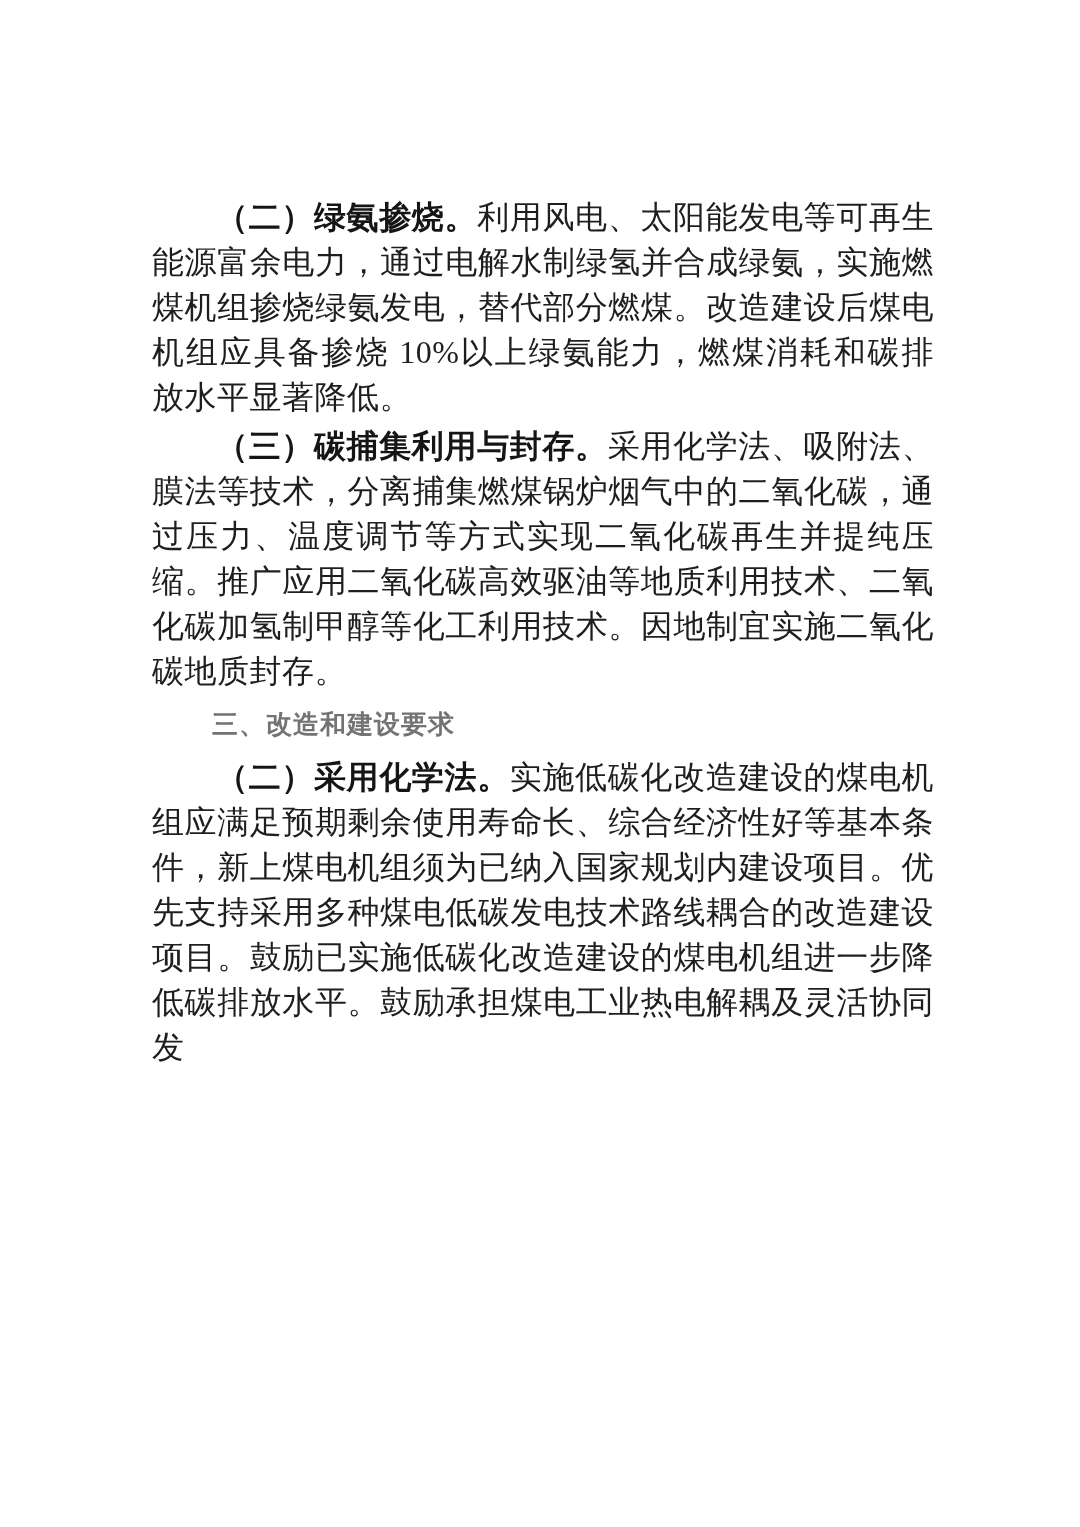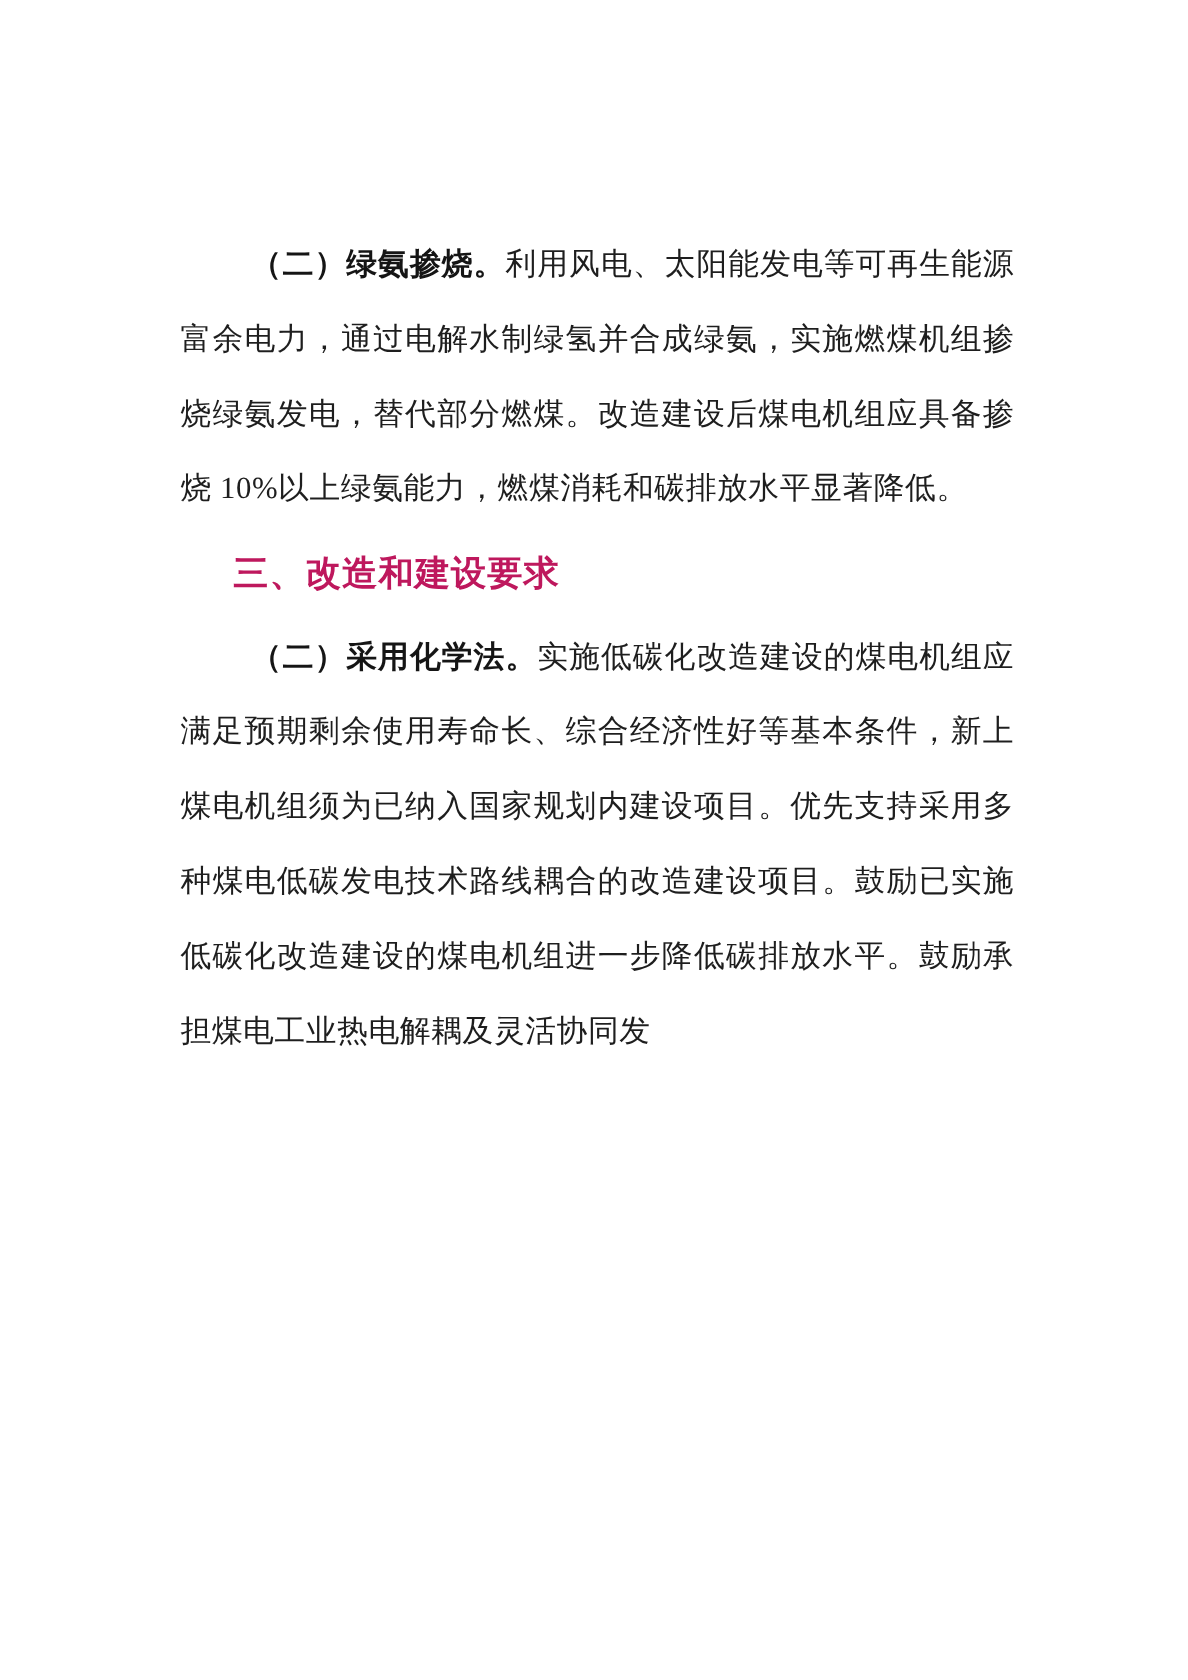--- a/index.html
+++ b/index.html
@@ -10,51 +10,52 @@
   .page {
     position: relative;
     width: 1080px;
     height: 1527px;
     box-sizing: border-box;
     background: #ffffff;
     padding: 191px 142px 0 148px;
     overflow: hidden;
   }
   .para {
-    margin: 16px;
+    margin: 4px;
     font-family: "Liberation Serif", "DejaVu Serif", serif;
-    font-size: 28px;
-    line-height: 68px;
+    font-size: 32px;
+    line-height: 45px;
     color: #1e1e1e;
     text-align: justify;
     text-align-last: left;
     text-indent: 64px;
     letter-spacing: 0.5px;
   }
   .para .leader {
     font-weight: 700;
     color: #151515;
   }
   .heading {
     margin: 0;
     font-family: "Liberation Sans", "DejaVu Sans", sans-serif;
-    font-size: 32px;
+    font-size: 26px;
     line-height: 53px;
     font-weight: 700;
-    color: #be185d;
+    color: #737373;
     text-indent: 64px;
     letter-spacing: 1px;
   }
 </style>
 </head>
 <body>
 
 <div class="page">
 
   <p class="para"><span class="leader">（二）绿氨掺烧。</span><span>利用风电、太阳能发电等可再生能源富余电力，通过电解水制绿氢并合成绿氨，实施燃煤机组掺烧绿氨发电，替代部分燃煤。改造建设后煤电机组应具备掺烧 10%以上绿氨能力，燃煤消耗和碳排放水平显著降低。</span></p>
 
+  <p class="para"><span class="leader">（三）碳捕集利用与封存。</span><span>采用化学法、吸附法、膜法等技术，分离捕集燃煤锅炉烟气中的二氧化碳，通过压力、温度调节等方式实现二氧化碳再生并提纯压缩。推广应用二氧化碳高效驱油等地质利用技术、二氧化碳加氢制甲醇等化工利用技术。因地制宜实施二氧化碳地质封存。</span></p>
 
   <h2 class="heading">三、改造和建设要求</h2>
 
 
   <p class="para"><span class="leader">（二）采用化学法。</span><span>实施低碳化改造建设的煤电机组应满足预期剩余使用寿命长、综合经济性好等基本条件，新上煤电机组须为已纳入国家规划内建设项目。优先支持采用多种煤电低碳发电技术路线耦合的改造建设项目。鼓励已实施低碳化改造建设的煤电机组进一步降低碳排放水平。鼓励承担煤电工业热电解耦及灵活协同发</span></p>
 
 </div>
 
 </body></html>

